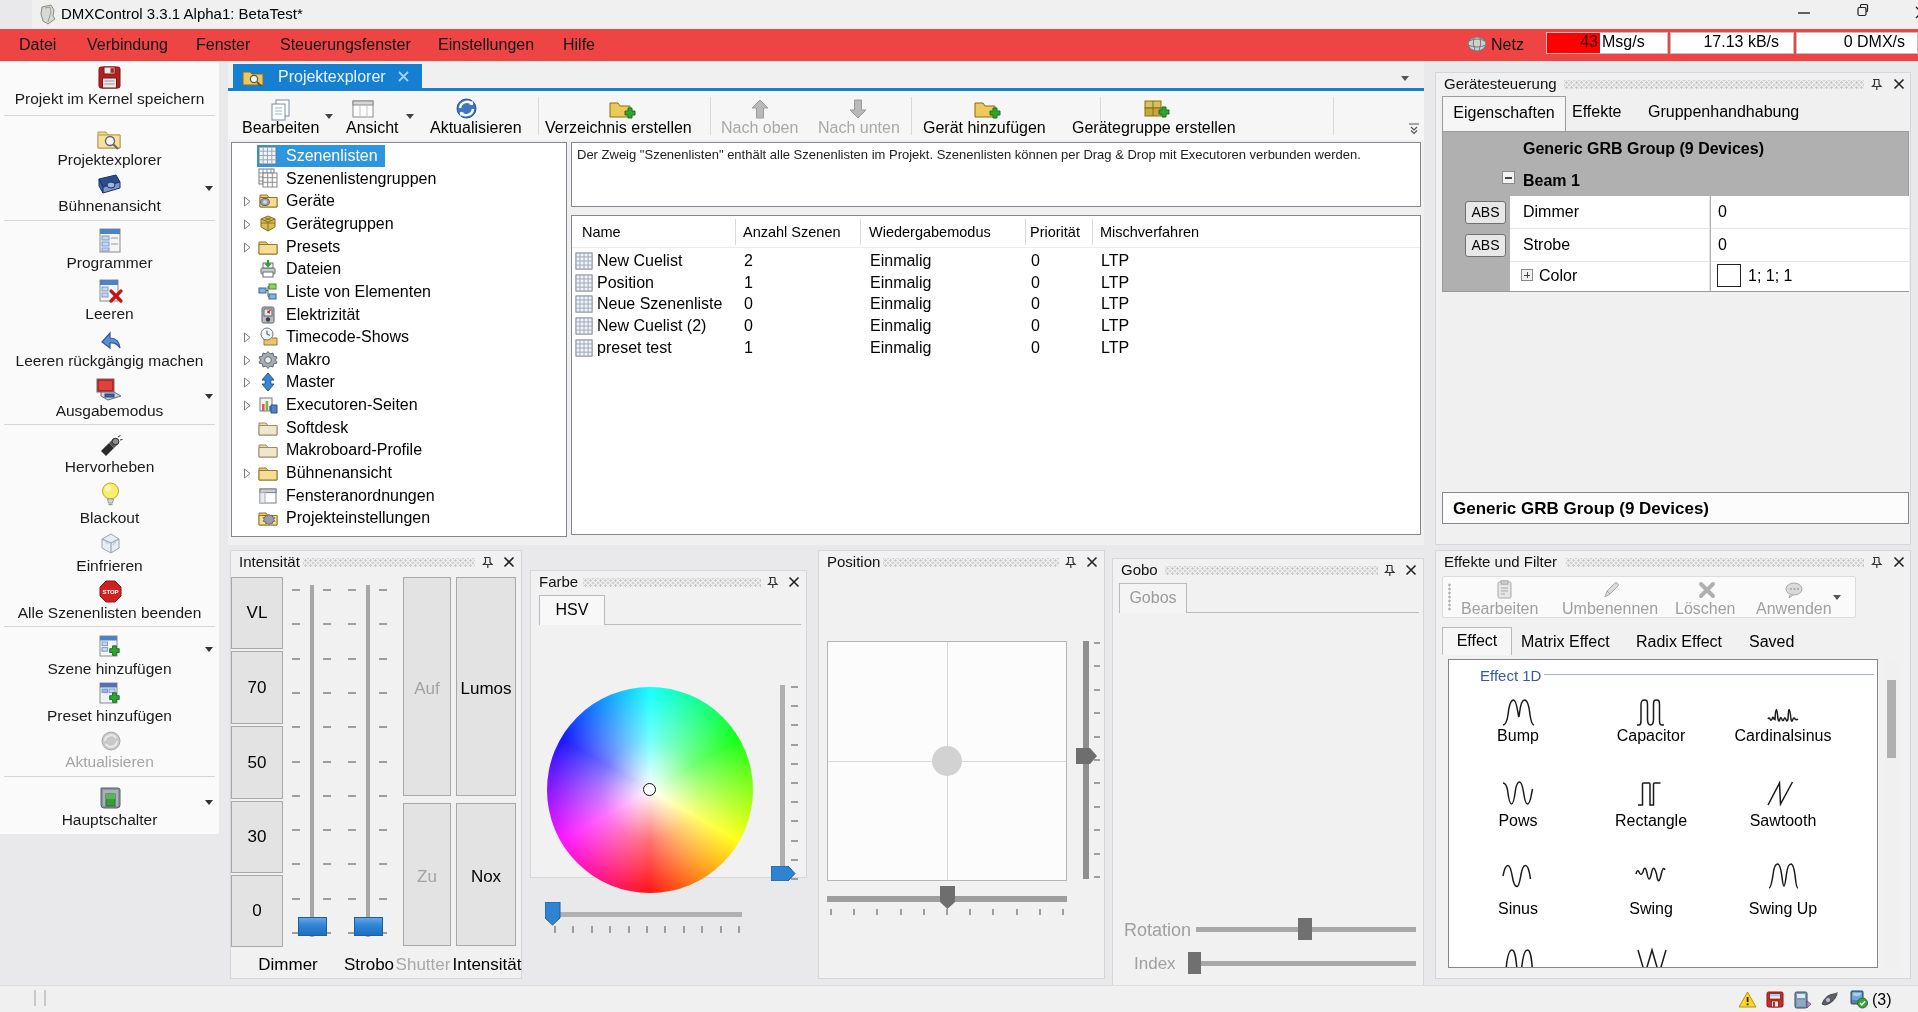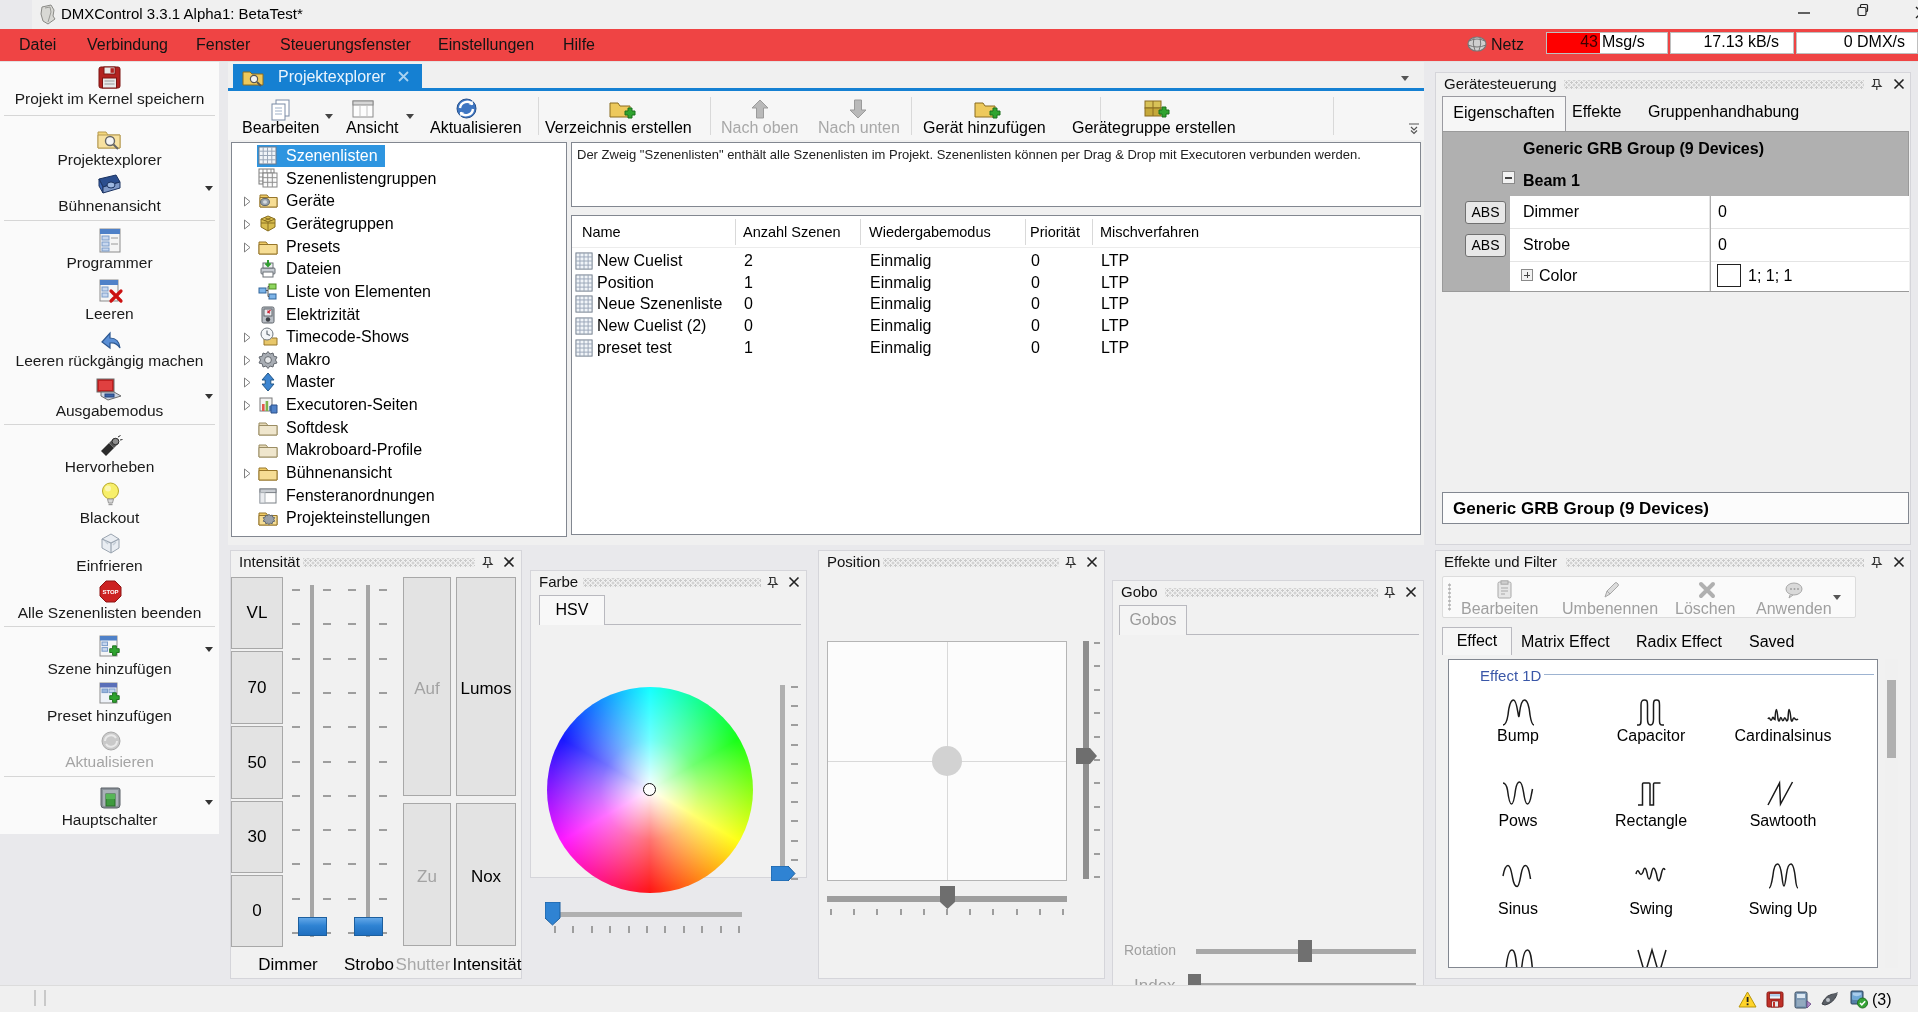--- a/index.html
+++ b/index.html
@@ -738,34 +738,34 @@
       <div class="abs" style="left:80.6px;top:358px;width:2px;height:6px;background:#9e9e9e;"></div>
       <div class="abs" style="left:103.8px;top:358px;width:2px;height:6px;background:#9e9e9e;"></div>
       <div class="abs" style="left:127.0px;top:358px;width:2px;height:6px;background:#9e9e9e;"></div>
       <div class="abs" style="left:150.2px;top:358px;width:2px;height:6px;background:#9e9e9e;"></div>
       <div class="abs" style="left:173.4px;top:358px;width:2px;height:6px;background:#9e9e9e;"></div>
       <div class="abs" style="left:196.6px;top:358px;width:2px;height:6px;background:#9e9e9e;"></div>
       <div class="abs" style="left:219.8px;top:358px;width:2px;height:6px;background:#9e9e9e;"></div>
       <div class="abs" style="left:243.0px;top:358px;width:2px;height:6px;background:#9e9e9e;"></div>
   </div>
 
-  <div class="panel" style="left:1112px;top:580px;width:312px;height:429px;">
+  <div class="panel" style="left:1112px;top:558px;width:312px;height:429px;">
     <div class="phead">
         <span class="t">Gobo</span>
       <div class="dots" style="left:52px;width:213px;"></div>
       <svg class="pin" style="left:270px;" width="14" height="14" viewBox="0 0 14 14">
           <path d="M3 2.5 L9 2.5 M4.5 2.5 L4.5 7.5 L2.5 9.5 L11 9.5 L9 7.5 L9 2.5 M6.8 9.5 L6.8 13" stroke="#333" stroke-width="1.2" fill="none"></path>
         </svg>
       <svg class="px" style="left:291px;" width="14" height="14" viewBox="0 0 14 14">
           <path d="M2.5 2.5 L11.5 11.5 M11.5 2.5 L2.5 11.5" stroke="#222" stroke-width="1.6"></path>
         </svg>
     </div>
     <div class="abs tab" style="left:6px;top:24px;width:68px;height:30px;background:#f4f4f4;color:#9a9a9a;"><span style="position:relative;top:5px;">Gobos</span></div>
     <div class="abs" style="left:74px;top:53px;width:232px;height:1px;background:#b9b9bf;"></div>
-    <span class="abs" style="left:11px;top:361px;font-size:14px;color:#a0a0a0;">Rotation</span>
+    <span class="abs" style="left:11px;top:361px;font-size:18px;color:#a0a0a0;">Rotation</span>
     <div class="abs" style="left:83px;top:368px;width:220px;height:5px;background:#a8a8a8;"></div>
     <div class="abs" style="left:185px;top:359px;width:14px;height:22px;background:#707070;"></div>
     <span class="abs" style="left:21px;top:395px;font-size:17px;color:#a0a0a0;">Index</span>
     <div class="abs" style="left:83px;top:402px;width:220px;height:5px;background:#a8a8a8;"></div>
     <div class="abs" style="left:75px;top:393px;width:13px;height:22px;background:#707070;"></div>
   </div>
 
   <div class="panel" id="fxpanel" style="left:1435px;top:550px;width:476px;height:429px;">
     <div class="phead">
         <span class="t">Effekte und Filter</span>

